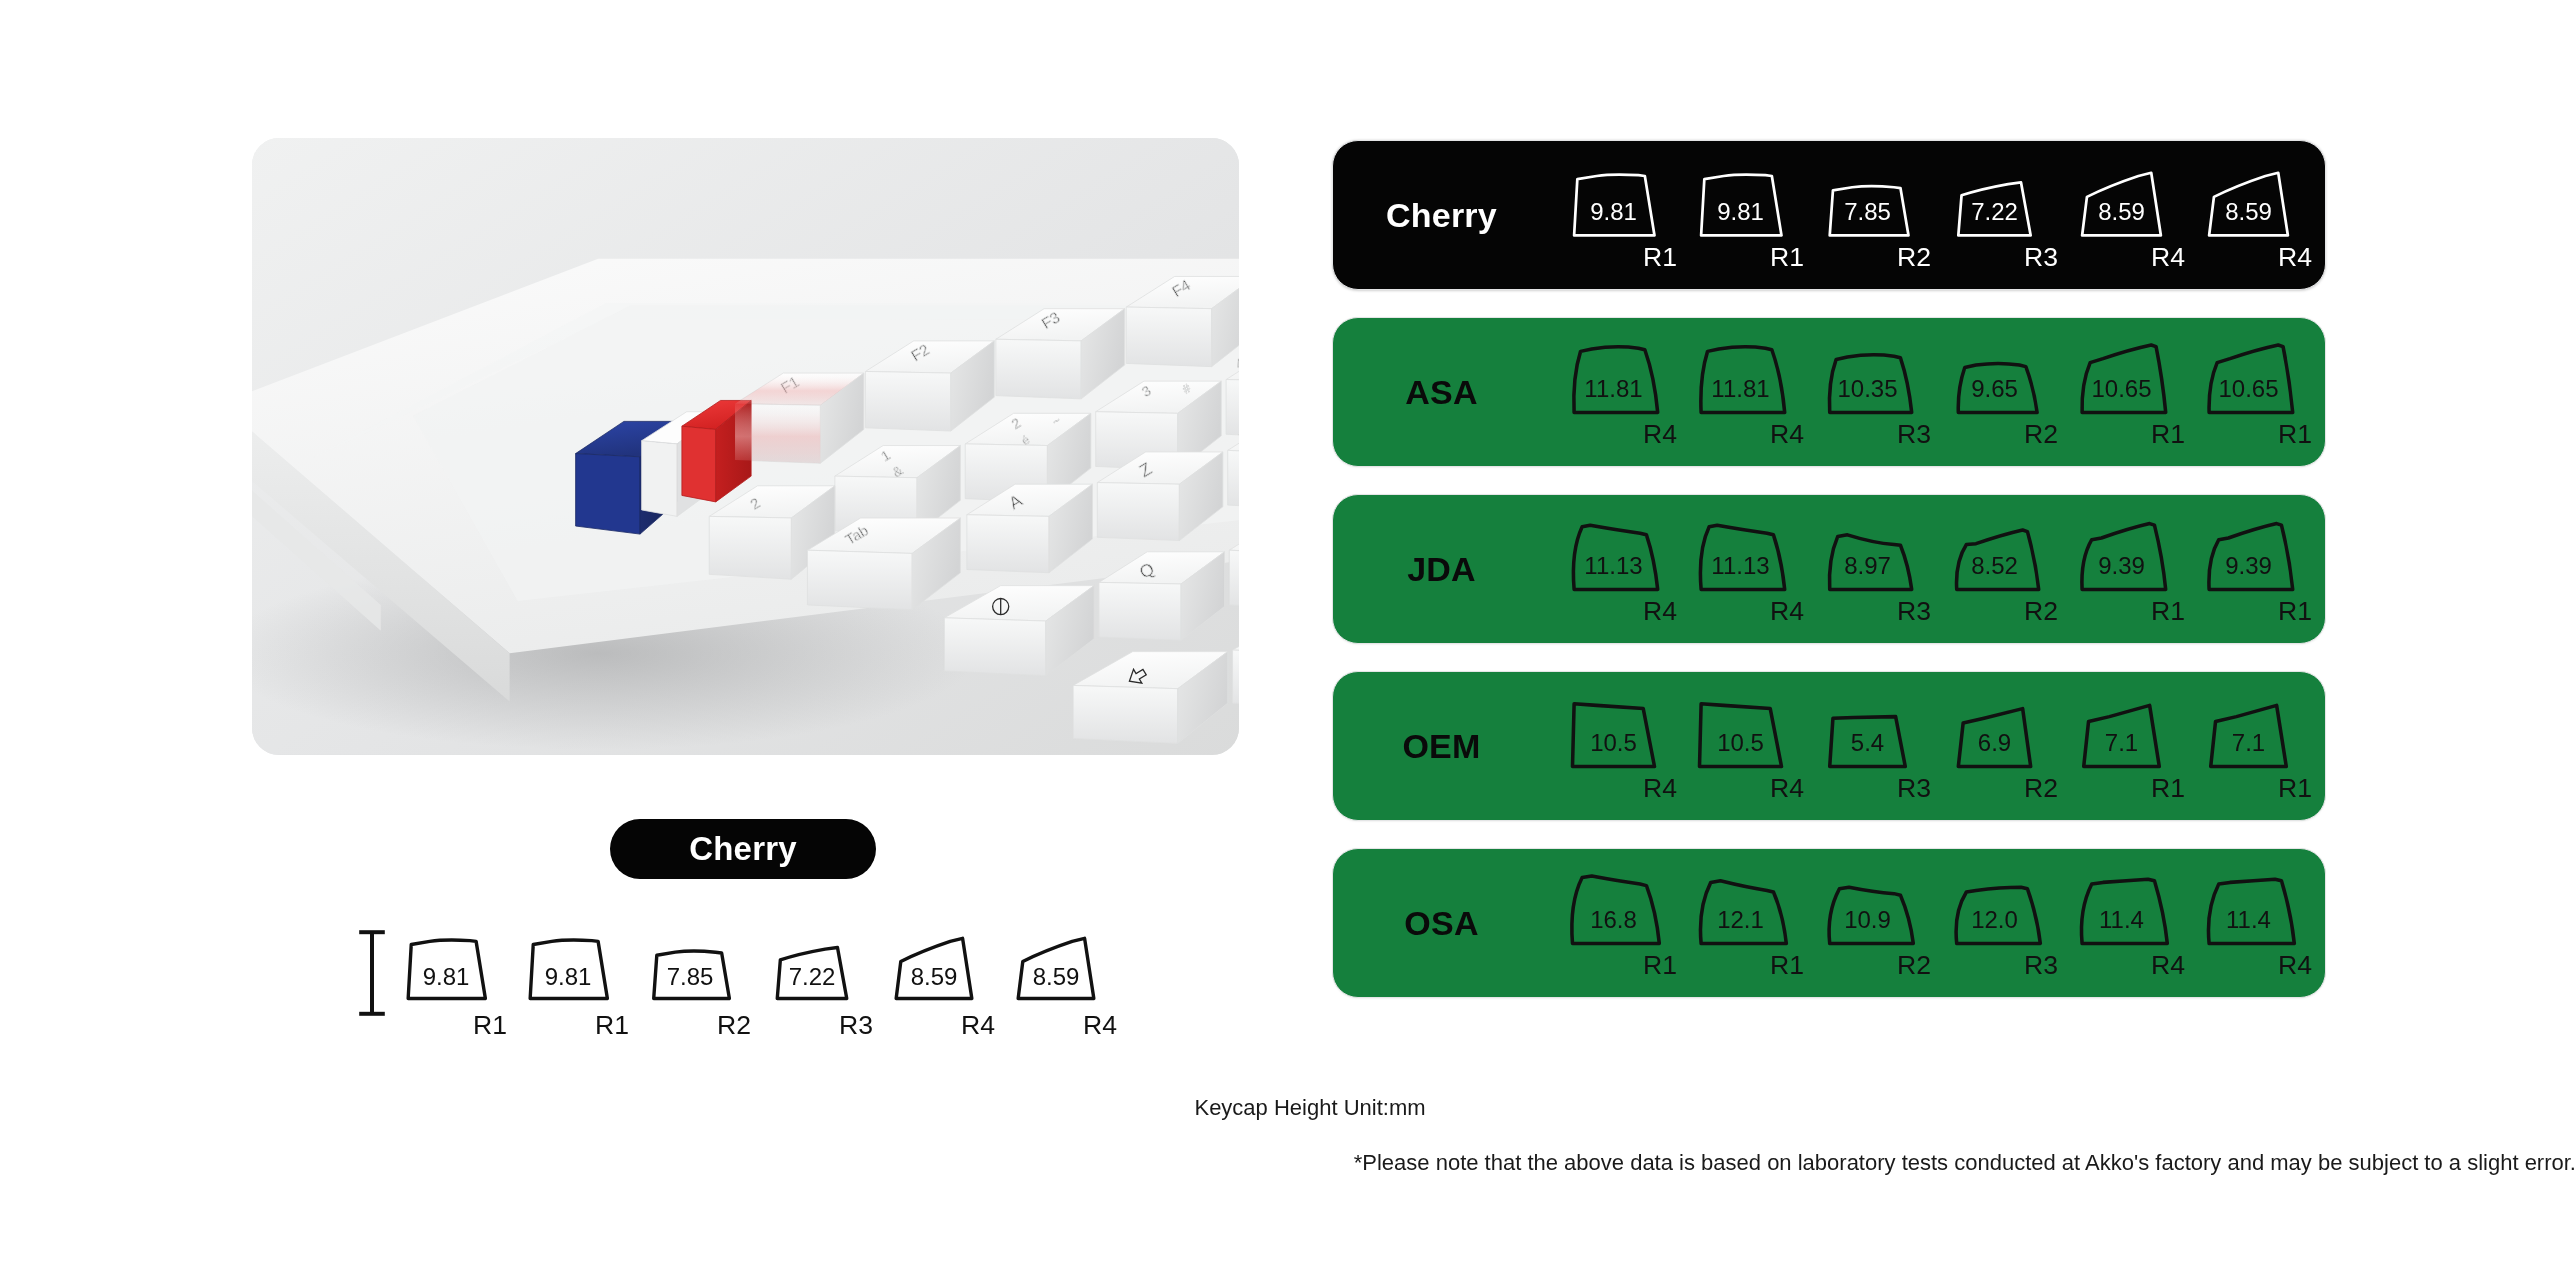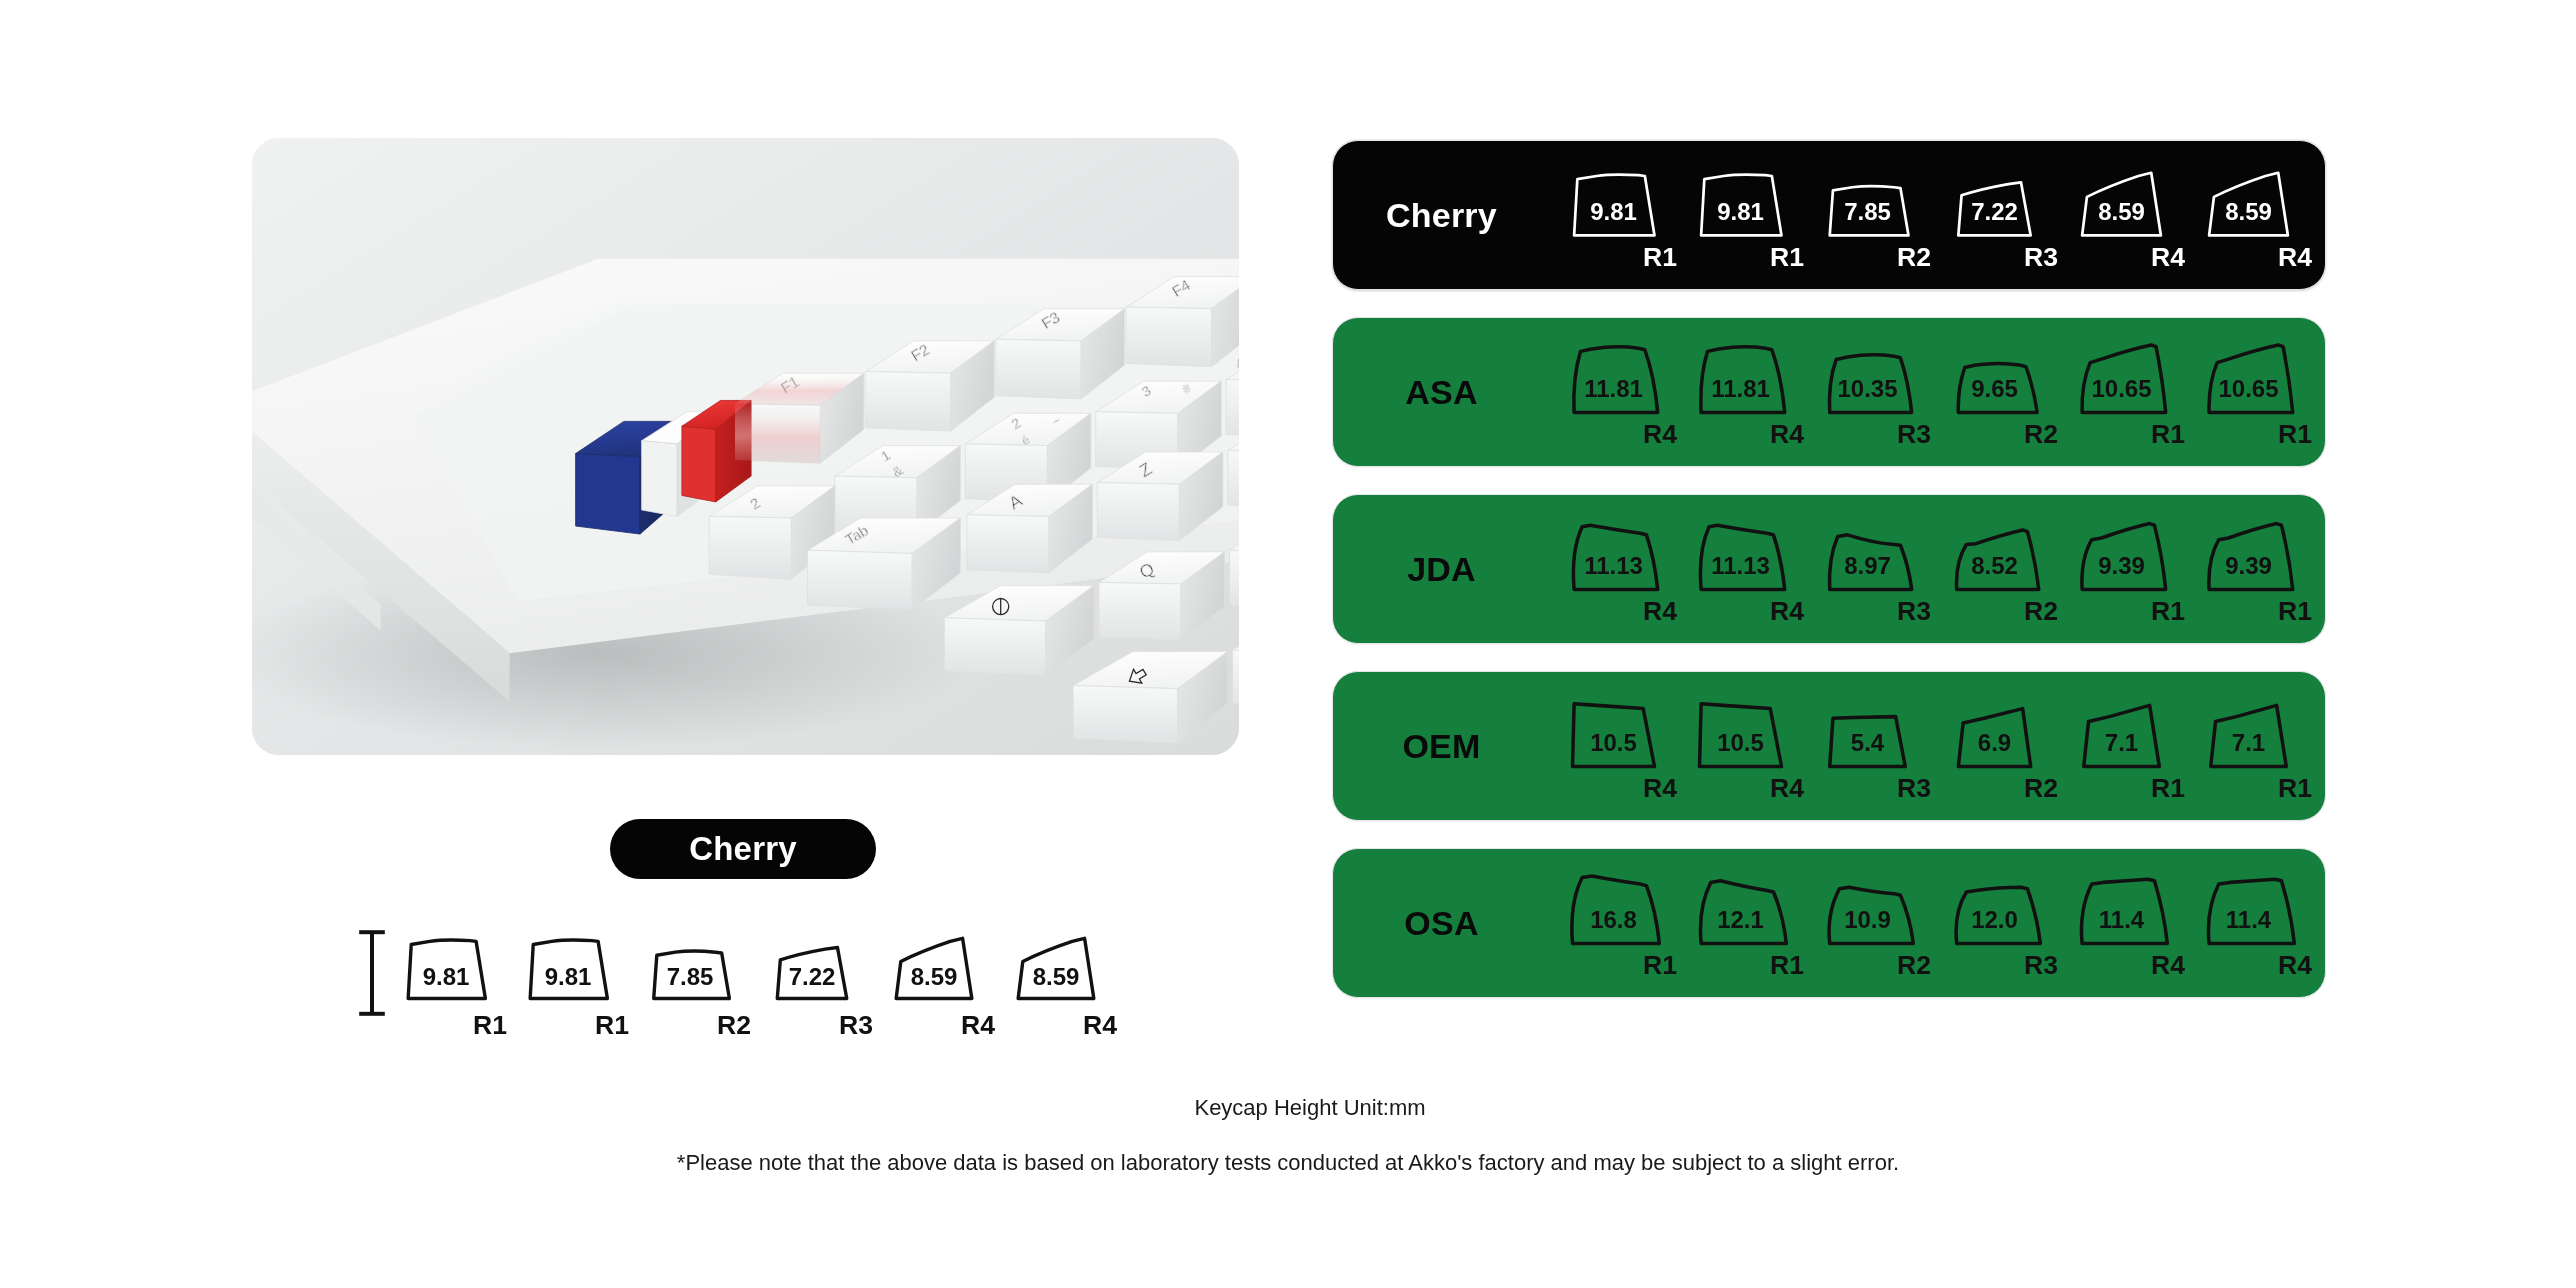--- a/index.html
+++ b/index.html
@@ -108,21 +108,20 @@
     justify-content: flex-start;
     gap: 0px;
     height: 121px;
     padding-right: 6.4px;
   }
   .cap-cell {
     width: 127px;
     height: 121px;
     position: relative;
     flex: none;
-    font-weight: bold;
   }
   .cap-svg {
     position: absolute;
     left: 0;
     top: 0;
     width: 127px;
     height: 87px;
   }
   .cap-value {
     position: absolute;
@@ -160,21 +159,21 @@
     top: 1095px;
     text-align: center;
     font-size: 22px;
     color: #1a1a1a;
     margin-left: 44px;
   }
   #footer-note {
     position: absolute;
     left: 0; right: 0;
     top: 1150px;
-    text-align: center;
+    text-align: right;
     font-size: 22px;
     color: #1a1a1a;
   }
 </style>
 </head>
 <body>
 
 <div id="photo-panel">
   <svg class="kb-scene" viewBox="0 0 1226 766" preserveAspectRatio="xMidYMid slice">
     <defs>

